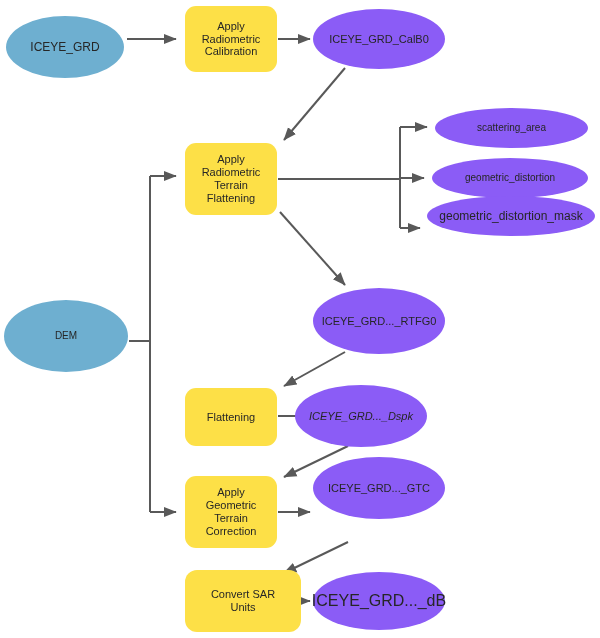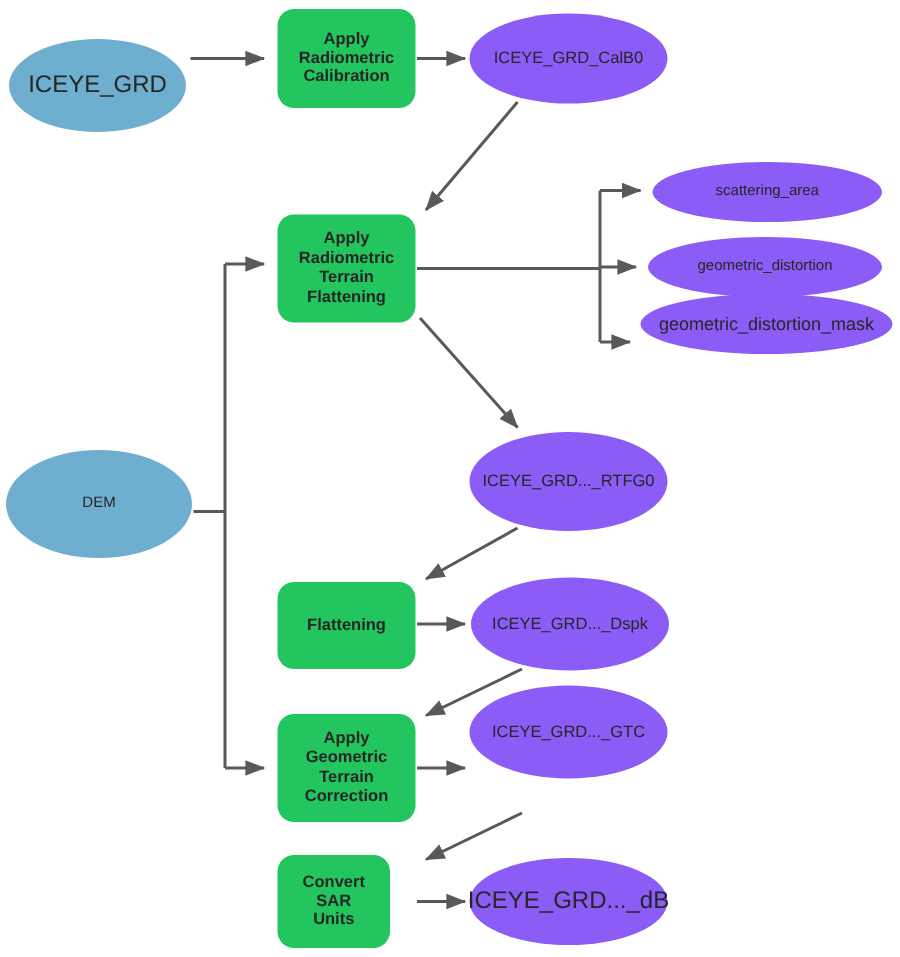--- a/index.html
+++ b/index.html
@@ -42,22 +42,21 @@
   .node-rect {
     border-radius: 11px;
   }
   .data-node {
     background: #6eafd0;
   }
   .product-node {
     background: #8b5cf6;
   }
   .process-node {
-    background: #22c55e;
-    font-weight: bold;
+    background: #fde047;
   }
   .node-label {
     display: block;
     padding: 0 6px;
     white-space: pre-line;
   }
 </style>
 </head>
 <body>
 
@@ -84,21 +83,21 @@
         <path d="M 280 212 L 345 285" fill="none" stroke="#595959" stroke-width="2" marker-end="url(#arrowhead)"></path>
         <path d="M 345 352 L 284 386" fill="none" stroke="#595959" stroke-width="2" marker-end="url(#arrowhead)"></path>
         <path d="M 278 416 L 310 416" fill="none" stroke="#595959" stroke-width="2" marker-end="url(#arrowhead)"></path>
         <path d="M 348 446 L 284 477" fill="none" stroke="#595959" stroke-width="2" marker-end="url(#arrowhead)"></path>
         <path d="M 278 512 L 310 512" fill="none" stroke="#595959" stroke-width="2" marker-end="url(#arrowhead)"></path>
         <path d="M 348 542 L 284 573" fill="none" stroke="#595959" stroke-width="2" marker-end="url(#arrowhead)"></path>
         <path d="M 278 601 L 310 601" fill="none" stroke="#595959" stroke-width="2" marker-end="url(#arrowhead)"></path>
       </g>
   </svg>
   <div id="node-layer">
-      <div class="node node-ellipse data-node" style="left: 6px; top: 26px; width: 118px; height: 62px; font-size: 16px; color: rgb(38, 38, 38);">
+      <div class="node node-ellipse data-node" style="left: 6px; top: 16px; width: 118px; height: 62px; font-size: 12px; color: rgb(38, 38, 38);">
         <span class="node-label">ICEYE_GRD</span>
       </div>
       <div class="node node-rect process-node" style="left: 185px; top: 6px; width: 92px; height: 66px; font-size: 11px; color: rgb(38, 38, 38);">
         <span class="node-label">Apply
 Radiometric
 Calibration</span>
       </div>
       <div class="node node-ellipse product-node" style="left: 313px; top: 9px; width: 132px; height: 60px; font-size: 11px; color: rgb(38, 38, 38);">
         <span class="node-label">ICEYE_GRD_CalB0</span>
       </div>
@@ -119,33 +118,33 @@
       </div>
       <div class="node node-ellipse data-node" style="left: 4px; top: 300px; width: 124px; height: 72px; font-size: 10px; color: rgb(38, 38, 38);">
         <span class="node-label">DEM</span>
       </div>
       <div class="node node-ellipse product-node" style="left: 313px; top: 288px; width: 132px; height: 66px; font-size: 11px; color: rgb(38, 38, 38); text-align: center;">
         <span class="node-label">ICEYE_GRD..._RTFG0</span>
       </div>
       <div class="node node-rect process-node" style="left: 185px; top: 388px; width: 92px; height: 58px; font-size: 11px; color: rgb(38, 38, 38);">
         <span class="node-label">Flattening</span>
       </div>
-      <div class="node node-ellipse product-node" style="left: 314px; top: 385px; width: 132px; height: 62px; font-size: 11px; color: rgb(38, 38, 38);">
+      <div class="node node-ellipse product-node" style="left: 295px; top: 385px; width: 132px; height: 62px; font-size: 11px; color: rgb(38, 38, 38); font-style: italic;">
         <span class="node-label">ICEYE_GRD..._Dspk</span>
       </div>
       <div class="node node-rect process-node" style="left: 185px; top: 476px; width: 92px; height: 72px; font-size: 11px; color: rgb(38, 38, 38);">
         <span class="node-label">Apply
 Geometric
 Terrain
 Correction</span>
       </div>
       <div class="node node-ellipse product-node" style="left: 313px; top: 457px; width: 132px; height: 62px; font-size: 11px; color: rgb(38, 38, 38);">
         <span class="node-label">ICEYE_GRD..._GTC</span>
       </div>
-      <div class="node node-rect process-node" style="left: 185px; top: 570px; width: 75px; height: 62px; font-size: 11px; color: rgb(38, 38, 38);">
+      <div class="node node-rect process-node" style="left: 185px; top: 570px; width: 116px; height: 62px; font-size: 11px; color: rgb(38, 38, 38); border-radius: 12px;">
         <span class="node-label">Convert SAR
 Units</span>
       </div>
       <div class="node node-ellipse product-node" style="left: 313px; top: 572px; width: 132px; height: 58px; font-size: 16px; color: rgb(38, 38, 38);">
         <span class="node-label">ICEYE_GRD..._dB</span>
       </div>
     </div>
 </div>
 
 </body></html>

